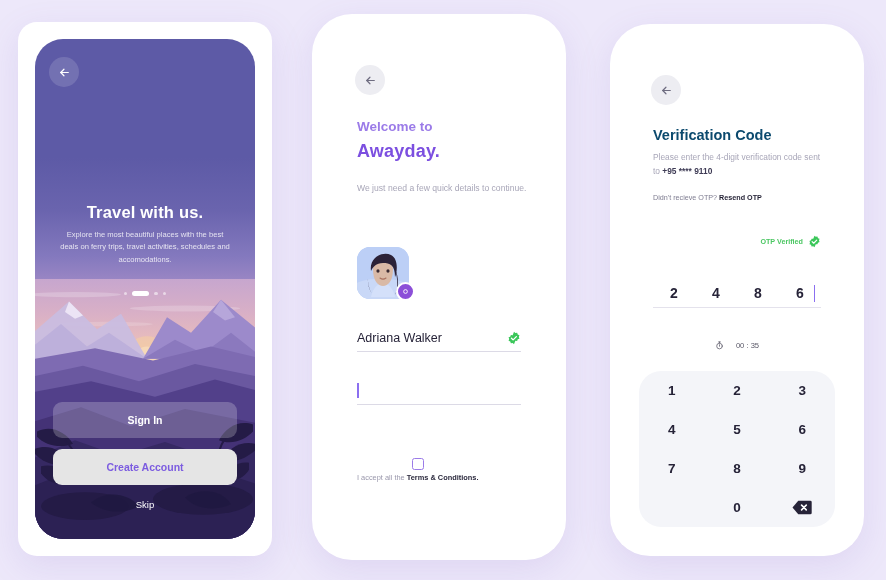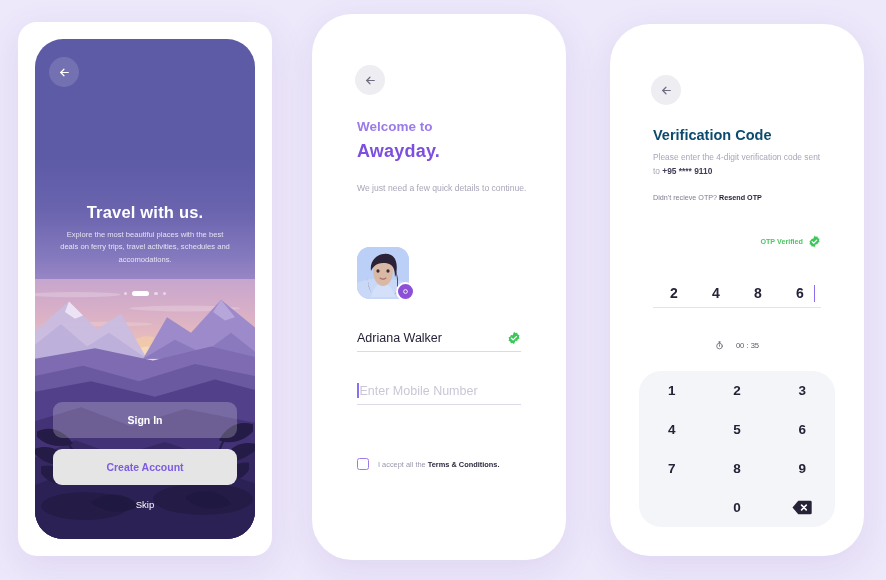--- a/index.html
+++ b/index.html
@@ -103,21 +103,21 @@
   }
 
   .field { position:absolute; left:28px; right:28px; }
   .field-line { border-bottom: 1px solid #DCDAE6; padding-bottom: 6px; display:flex; align-items:flex-end; }
   .field-val { color:#262338; font-size:12.5px; flex:1; }
   .field-ph { color:#C9C7D6; font-size:12.5px; flex:1; }
   .cursor-bar { width:1.5px; height:15px; background:#8B6FF0; margin-right:1px; }
 
   .badge-green { width:14px; height:14px; flex:none; }
 
-  .tc-row { position:absolute; left:28px; top:427px; display:flex; align-items:center; gap:9px; }
+  .tc-row { position:absolute; left:28px; top:427px; display:flex; align-items:center; gap:3px;flex-direction:column; }
   .cbox { width:12px; height:12px; border:1.3px solid #9B7BE8; border-radius:2.5px; background:#fff; cursor:pointer; }
   .tc-text { font-size:7.4px; color:#9A98AC; }
   .tc-text b { color:#2C2A3E; }
 
   .btn-primary {
     position:absolute; left:28px; right:28px; top:459px; height:35px;
     background:#8B6FF0; border-radius:9px; border:none; cursor:pointer;
     color:#FFFFFF; font-size:11px; font-weight:bold;
     display:flex; align-items:center; justify-content:center;
   }
@@ -282,21 +282,20 @@
             <svg class="badge-green" viewBox="0 0 24 24">
               <path fill="#3BC75A" d="M12 1.2l2.3 2.1 3.1-.4 1 3 2.9 1.2-1 3 1 3-2.9 1.2-1 3-3.1-.4L12 22.8l-2.3-2.1-3.1.4-1-3-2.9-1.2 1-3-1-3 2.9-1.2 1-3 3.1.4z"></path>
               <path d="M7.6 12.3l2.9 2.9 5.6-5.6" stroke="#FFFFFF" stroke-width="2.2" fill="none" stroke-linecap="round" stroke-linejoin="round"></path>
             </svg>
           </div>
         </div>
 
         <div class="field" style="top:352px;">
           <div class="field-line">
             <span class="cursor-bar"></span>
-            <span class="field-ph">Enter Mobile Number</span>
           </div>
         </div>
 
         <div class="tc-row">
           <span class="cbox"></span>
           <span class="tc-text">
             <span>I accept all the </span><b>Terms &amp; Conditions.</b>
           </span>
         </div>
 

